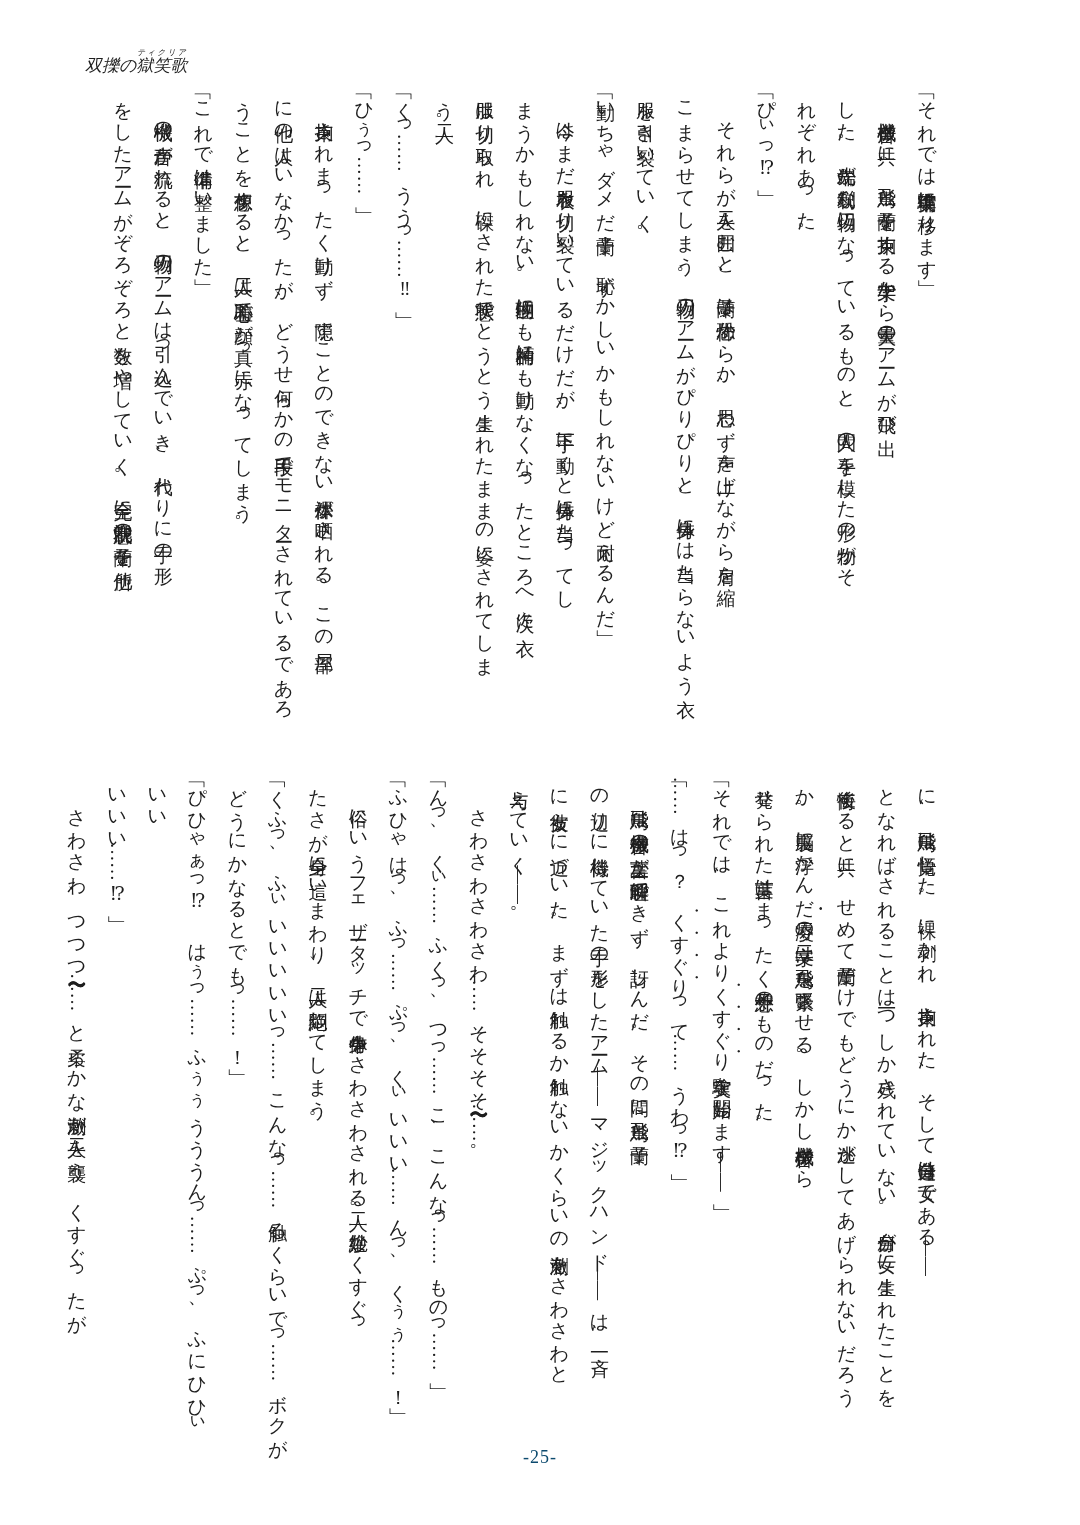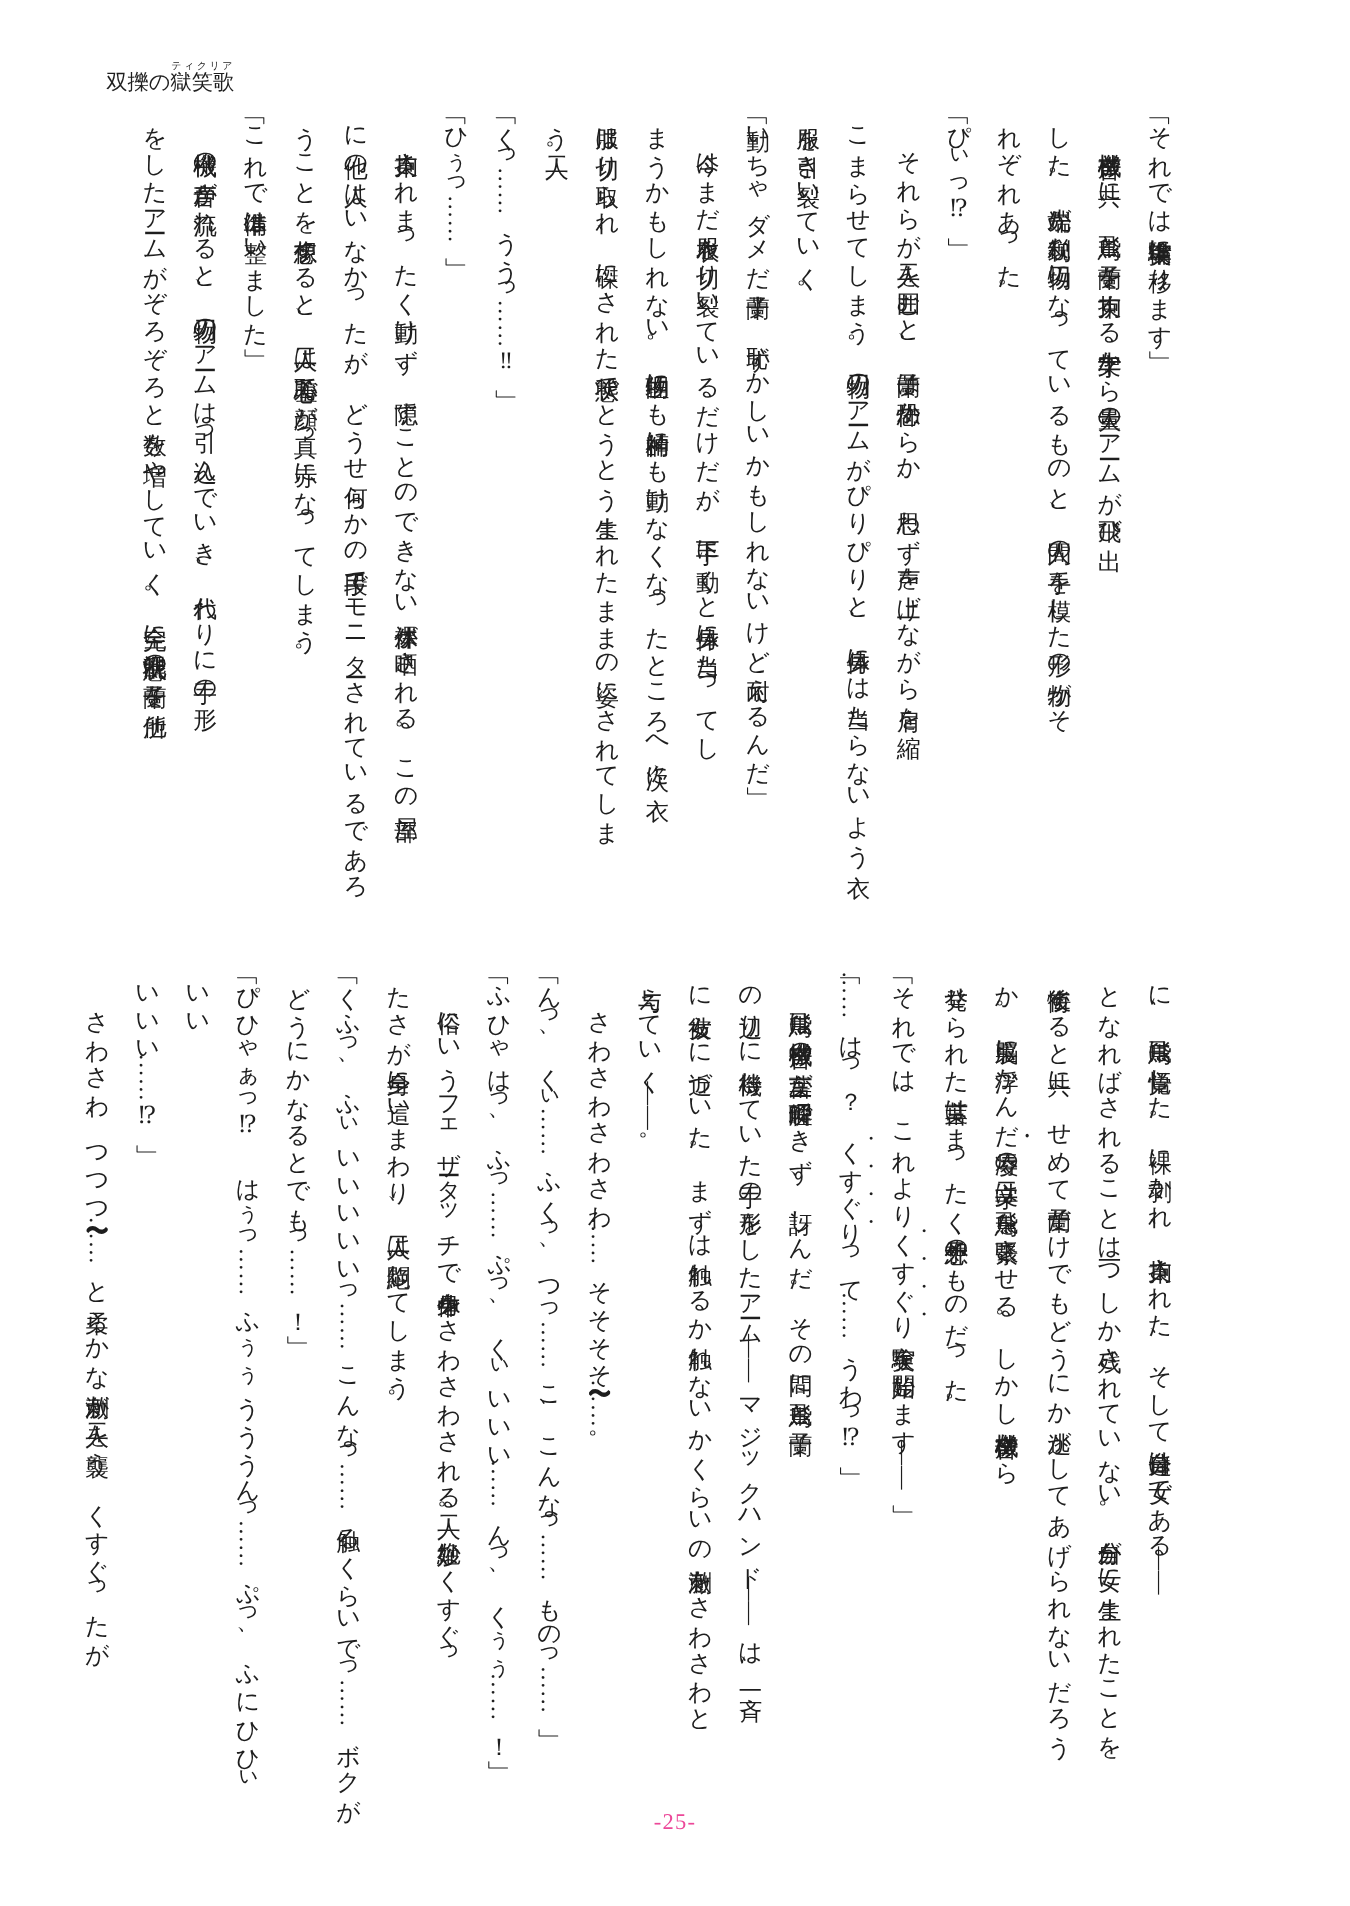--- a/index.html
+++ b/index.html
@@ -15,20 +15,21 @@
     font-family: "Liberation Serif", "DejaVu Serif", serif;
     overflow: hidden;
   }
   .page-header {
     position: absolute;
     top: 48px;
     left: 85px;
     font-size: 17px;
     color: #1e1e1e;
     white-space: nowrap;
+    font-style: italic;
   }
   .page-header ruby rt {
     font-size: 8px;
     letter-spacing: 1px;
   }
   .vblock {
     position: absolute;
     right: 133px;
     width: 847px;
     height: 676px;
@@ -52,21 +53,21 @@
     text-emphasis: filled dot;
   }
   .page-number {
     position: absolute;
     top: 1447px;
     left: 0;
     width: 100%;
     text-align: center;
     font-size: 18px;
     letter-spacing: 1px;
-    color: #ec4899;
+    color: #0c4a6e;
   }
 </style>
 </head>
 <body>
 
 <div class="page-header">
   <span>双擽の</span><ruby><span>獄笑歌</span><rt>ティクリア</rt></ruby>
 </div>
 
 <div class="vblock vblock-top">

